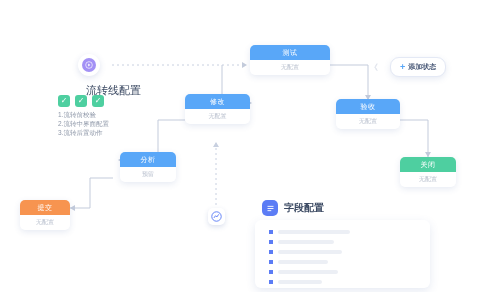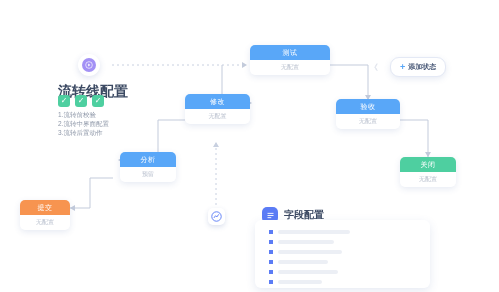--- a/index.html
+++ b/index.html
@@ -101,24 +101,25 @@
   .chevrons {
     position: absolute;
     font-size: 8px;
     color: #c8cfdd;
     letter-spacing: -1px;
   }
 
   
   .legend-title {
     position: absolute;
-    font-size: 14px;
-    font-weight: bold;
+    font-size: 11px;
+    font-weight: normal;
     color: #3c4a63;
     white-space: nowrap;
+    margin-left: 28px;
   }
   .legend-lines {
     position: absolute;
     font-size: 6.5px;
     color: #8e97a8;
     line-height: 9px;
     white-space: nowrap;
   }
   .chk-row {
     position: absolute;
@@ -283,21 +284,21 @@
   <div class="legend-lines" style="left:58px; top:119px;">2.流转中界面配置</div>
   <div class="legend-lines" style="left:58px; top:128px;">3.流转后置动作</div>
 
   <div class="state-icon" style="left:208px; top:208px;">
     <svg width="11" height="11" viewBox="0 0 14 14">
       <circle cx="7" cy="7" r="6" fill="none" stroke="#5b7cf5" stroke-width="1.2"></circle>
       <path d="M4 8.4 L5.8 6 L7.4 7.6 L9.6 4.6" fill="none" stroke="#5b7cf5" stroke-width="1.2" stroke-linecap="round" stroke-linejoin="round"></path>
     </svg>
   </div>
 
-  <div class="fp-head" style="left:262px; top:200px;margin-top:7px;">
+  <div class="fp-head" style="left:262px; top:200px;">
     <div class="fp-badge">
       <svg width="9" height="9" viewBox="0 0 12 12">
         <rect x="2" y="2.5" width="8" height="1.2" fill="#ffffff"></rect>
         <rect x="2" y="5.4" width="8" height="1.2" fill="#ffffff"></rect>
         <rect x="2" y="8.3" width="5" height="1.2" fill="#ffffff"></rect>
       </svg>
     </div>
     <div class="fp-title">字段配置</div>
   </div>
 

